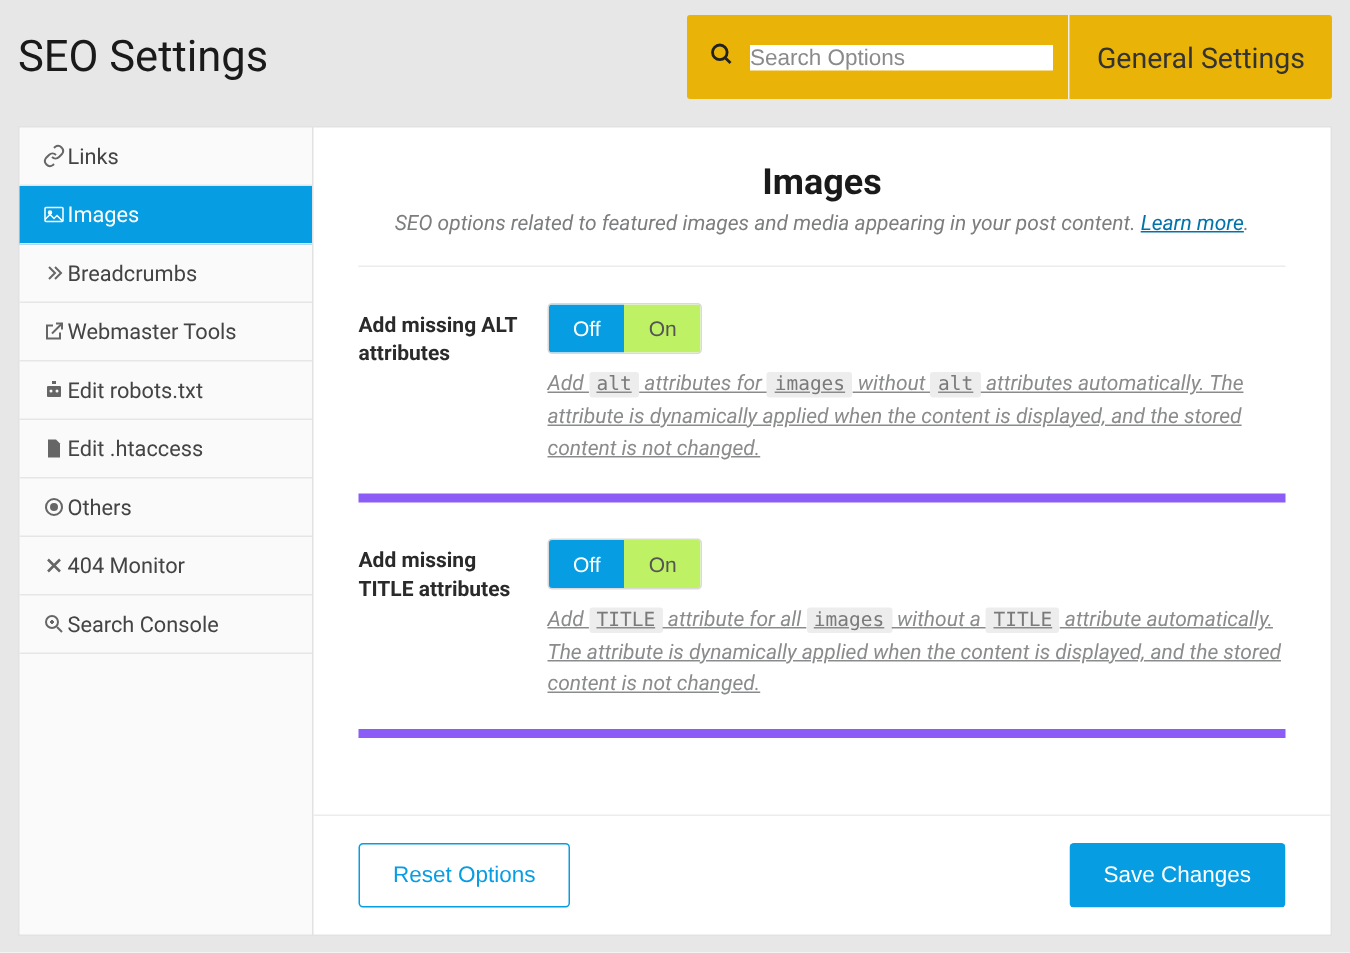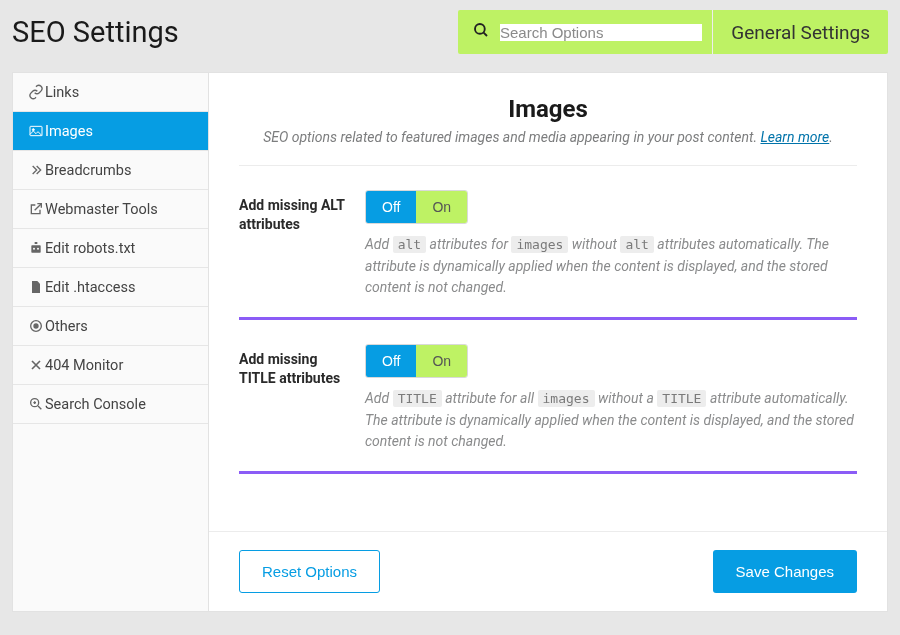--- a/index.html
+++ b/index.html
@@ -17,23 +17,23 @@
   justify-content: space-between;
   margin-bottom: 18px;
 }
 .title {
   font-size: 29px;
   font-weight: 400;
   color: #1a1a1a;
 }
 .search-wrap {
   display: flex;
-  background: #bef264;
+  background: #eab308;
   border-radius: 2px;
-  height: 44px;
+  height: 56px;
   width: 430px;
 }
 .search-box {
   display: flex;
   align-items: center;
   flex: 1;
   padding: 0 10px 0 14px;
   gap: 10px;
 }
 .search-box input {
@@ -97,21 +97,21 @@
   font-size: 14px;
   color: #7c7d7e;
   font-style: italic;
   margin-bottom: 20px;
 }
 .panel-sub a { color: #0073aa; text-decoration: underline; }
 .divider { border: none; border-top: 1px solid #ececec; margin: 0; }
 .field {
   display: flex;
   padding: 24px 0 18px;
-  border-bottom: 3px solid #8b5cf6;
+  border-bottom: 6px solid #8b5cf6;
 }
 .field-label {
   width: 126px;
   font-size: 14px;
   font-weight: 700;
   color: #2a2a2a;
   line-height: 1.35;
   padding-right: 10px;
   padding-top: 6px;
 }
@@ -134,20 +134,21 @@
 .toggle button.on {
   background: #069de3;
   color: #fff;
 }
 .desc {
   font-size: 14px;
   color: #8a8b8c;
   font-style: italic;
   line-height: 1.55;
   max-width: 500px;
+  text-decoration: underline;
 }
 .desc code {
   font-family: ui-monospace, SFMono-Regular, Menlo, Consolas, monospace;
   background: #ededed;
   padding: 1px 5px;
   border-radius: 2px;
   font-style: normal;
   font-size: 13px;
   color: #7a7a7a;
 }

